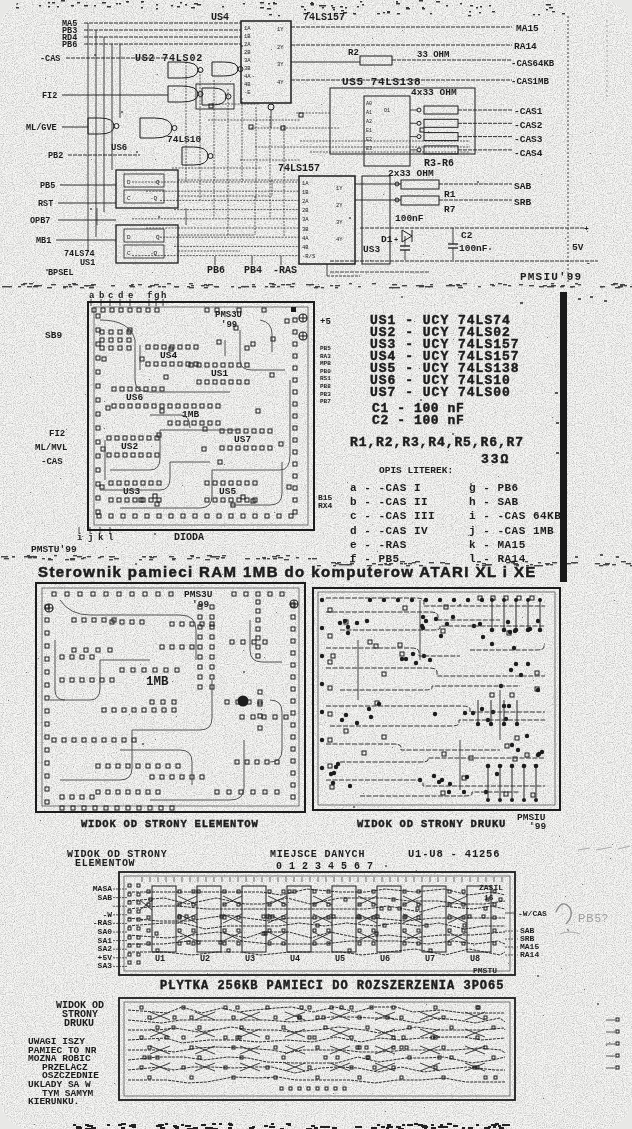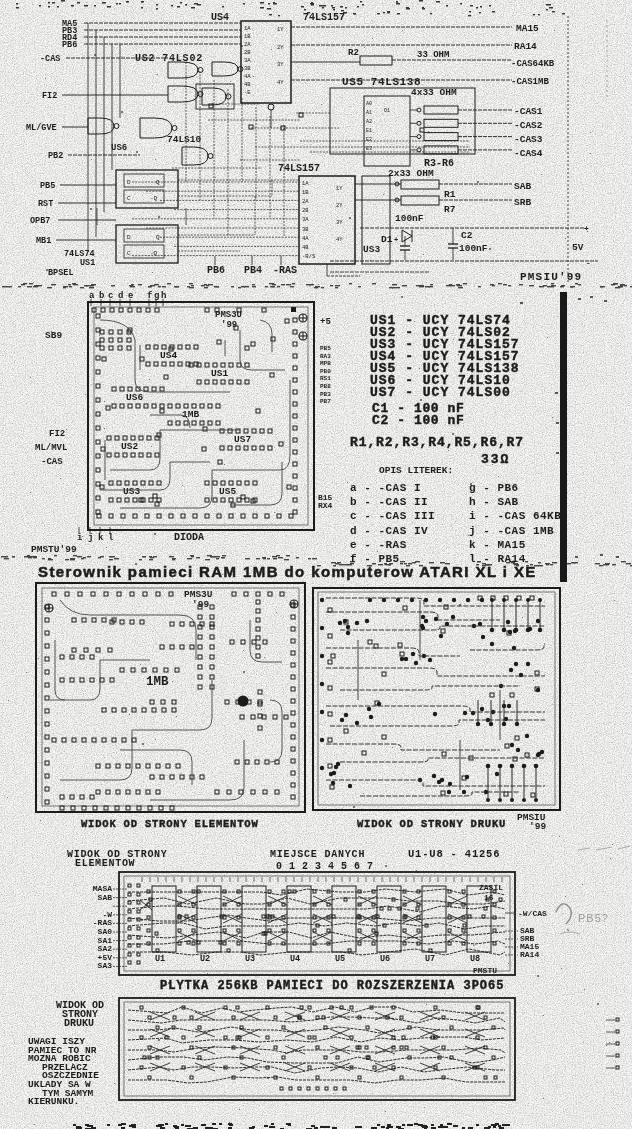--- a/index.html
+++ b/index.html
@@ -1,14 +1,14 @@
 <!DOCTYPE html>
 <html><head><meta charset="utf-8"><style>
 html,body{margin:0;padding:0;background:#e8e8e6;}
-#page{width:632px;height:1129px;background:#f7f7f5;position:relative;overflow:hidden;}
+#page{width:632px;height:1129px;background:#f7f7f5;position:relative;overflow:hidden;border-radius:31px;}
 </style></head><body>
 <div id="page">
 <svg width="632" height="1129" viewBox="0 0 632 1129">
 
 <rect x="0" y="0" width="632" height="1129" fill="#f7f7f5"></rect>
 
 <defs>
         <filter id="mottle" x="0" y="0" width="100%" height="100%">
 <feTurbulence type="fractalNoise" baseFrequency="0.9" numOctaves="2" seed="7" result="n"></feTurbulence>
 <feColorMatrix in="n" type="matrix" values="0 0 0 0 0.25  0 0 0 0 0.25  0 0 0 0 0.25  0.8 0.8 0.8 0 -1.05"></feColorMatrix>

